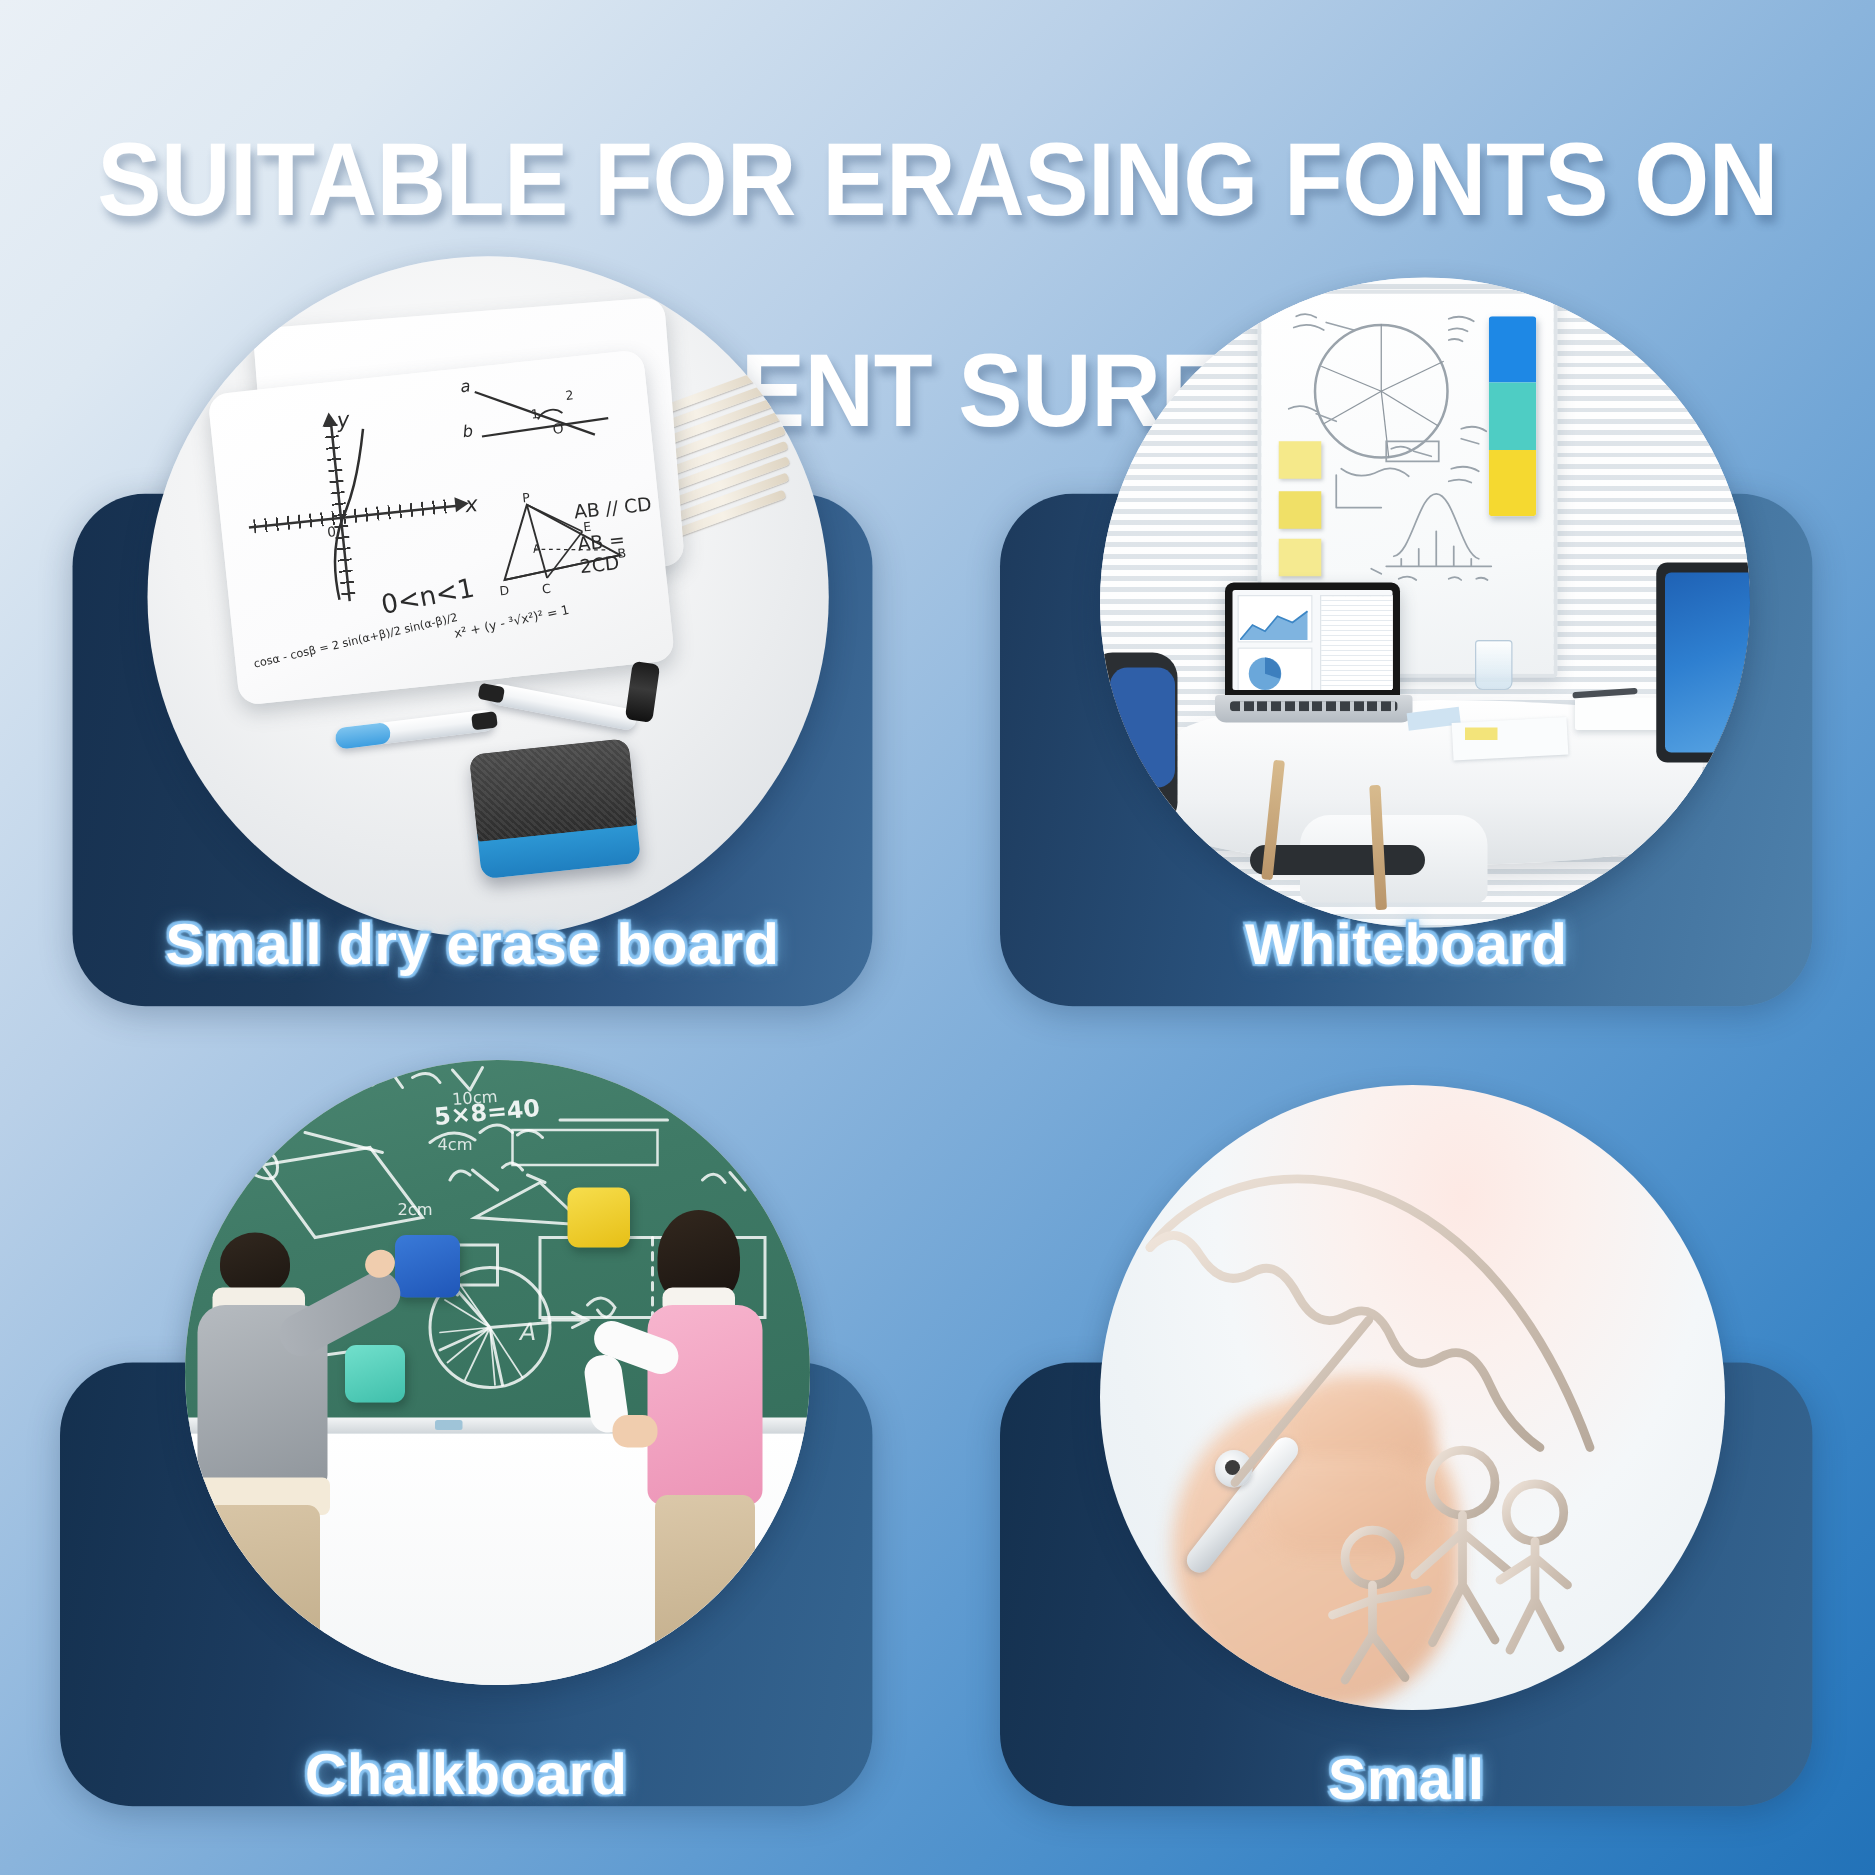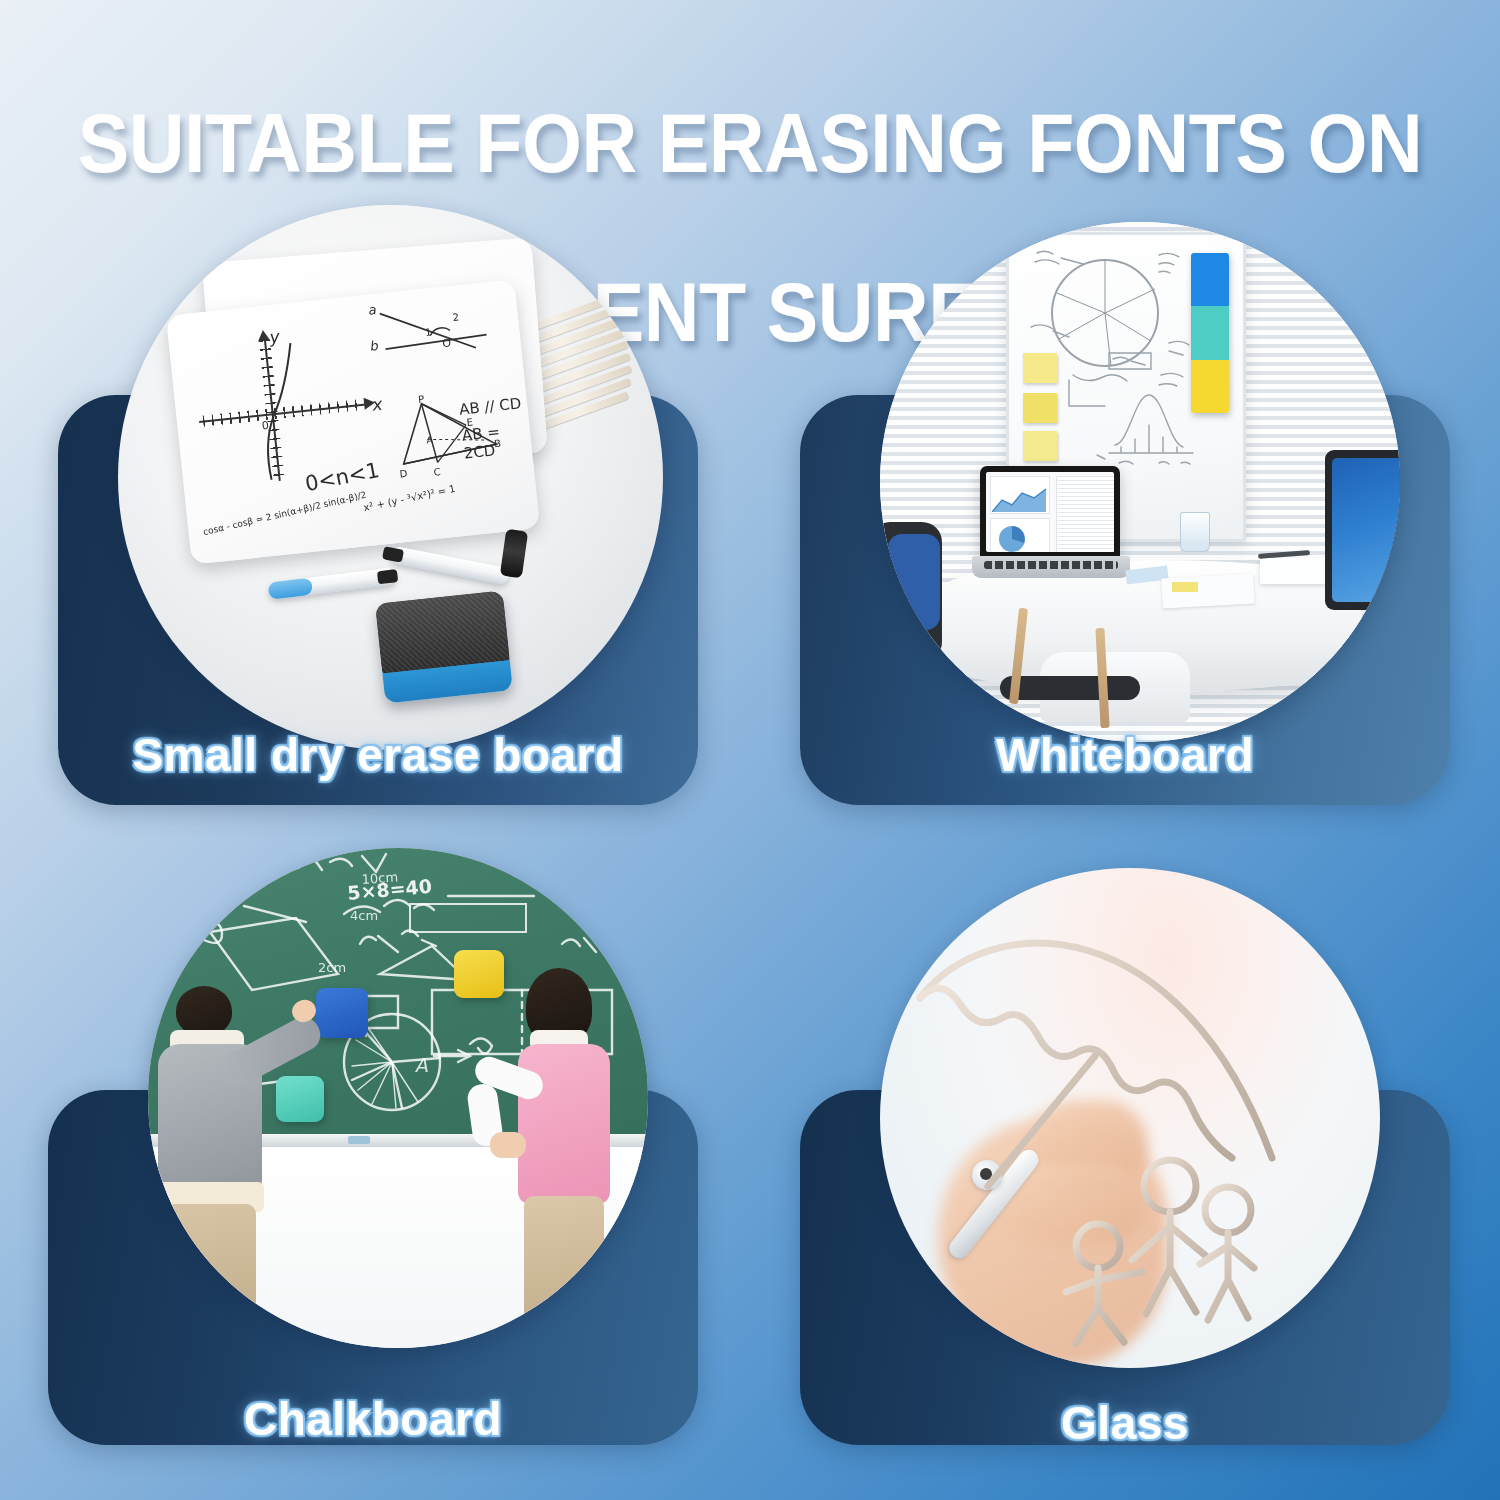--- a/index.html
+++ b/index.html
@@ -564,16 +564,16 @@
           <path d="M290 344 L290 400 M290 358 L252 392 M290 358 L326 388
                    M290 400 L266 446 M290 400 L316 444"></path>
 
           <circle cx="348" cy="342" r="23"></circle>
           <path d="M348 365 L348 412 M348 378 L320 396 M348 378 L374 400
                    M348 412 L328 452 M348 412 L368 450"></path>
         </g>
       </svg>
     </div>
 
-    <div class="caption" style="left:800px; top:1396px; width:650px;">Glass</div>
+    <div class="caption" style="left:800px; top:1396px; width:650px;">Small</div>
   </div>
 
 </div>
 
 </body></html>

